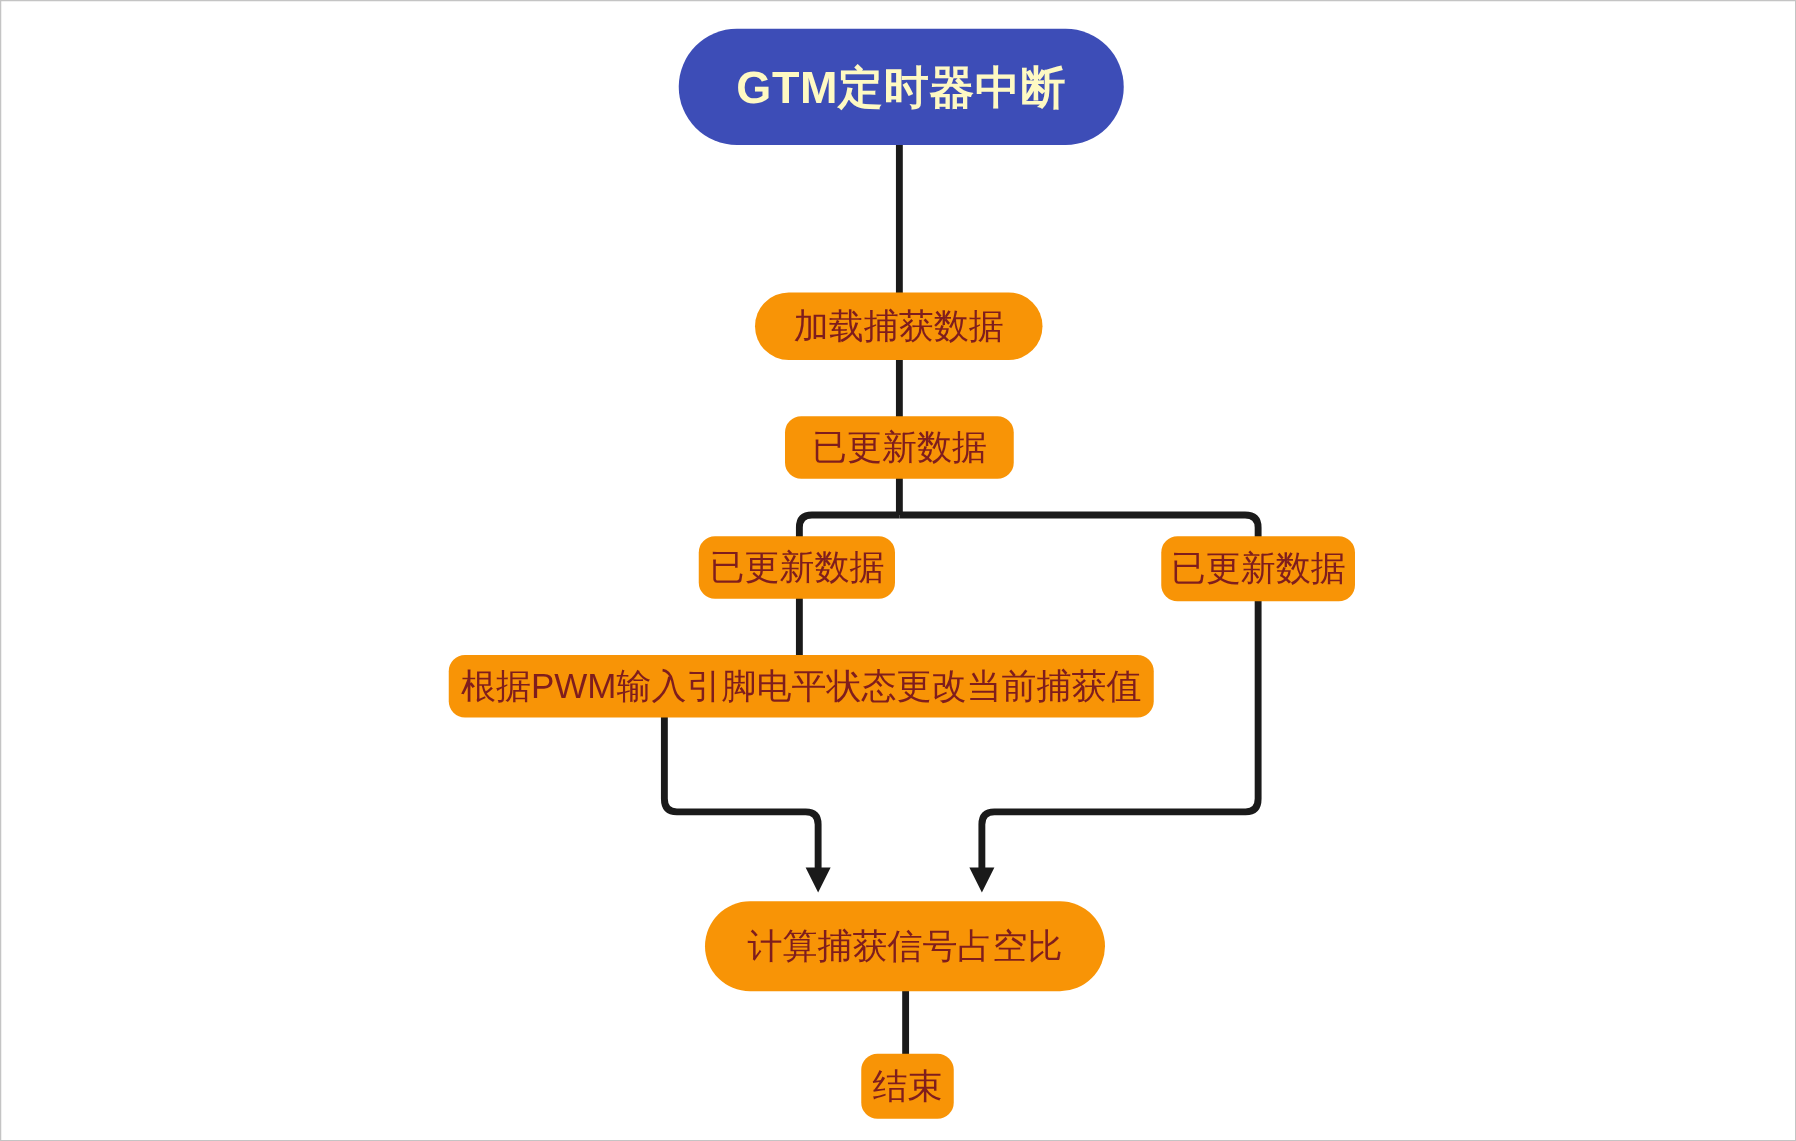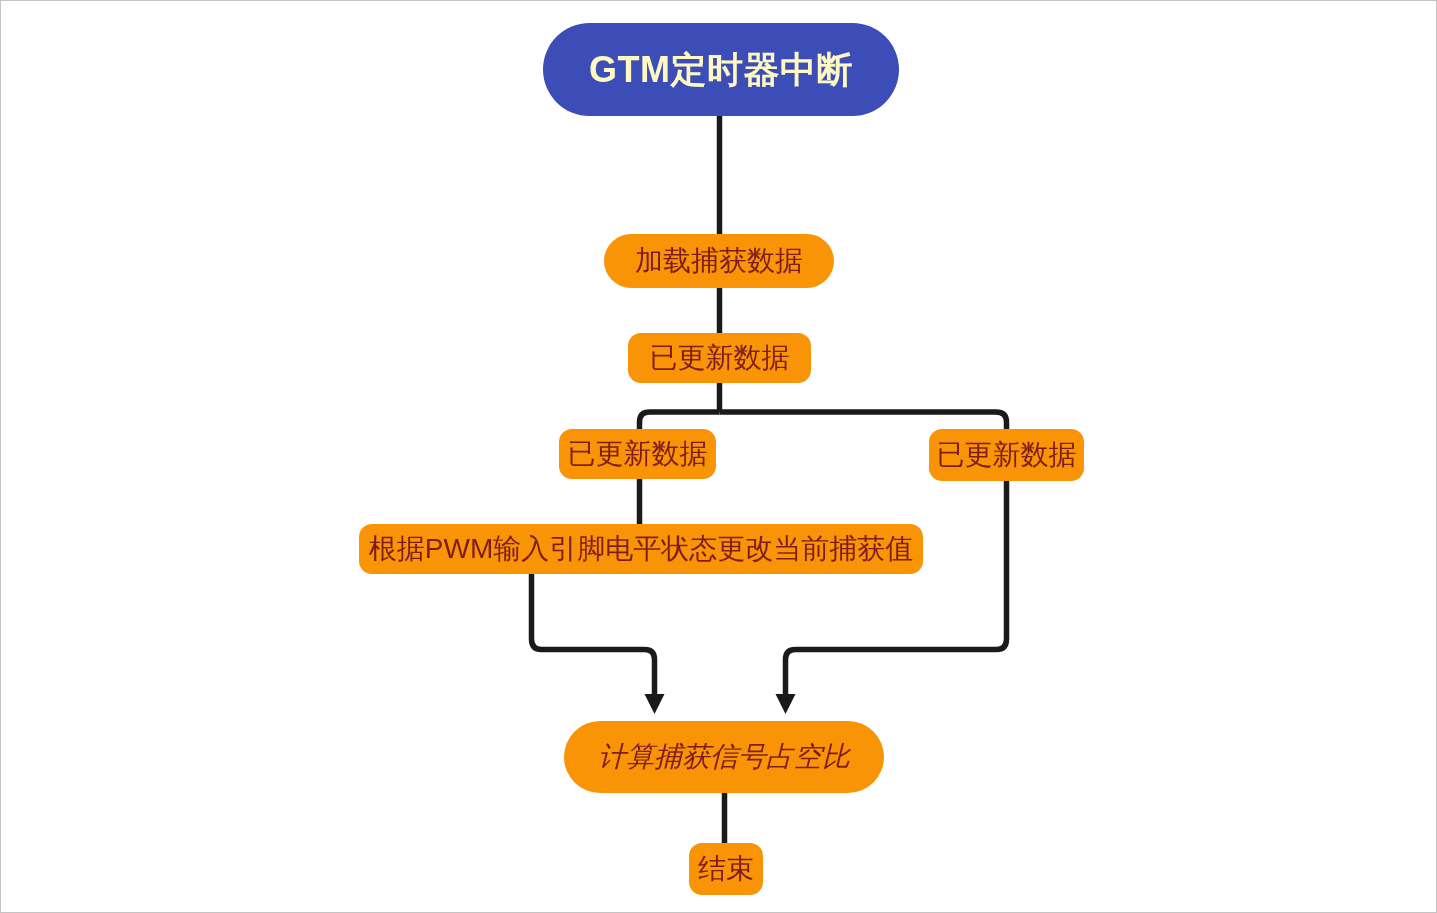--- a/index.html
+++ b/index.html
@@ -71,21 +71,20 @@
   }
   .node-pwm {
     left: 358px; top: 523px;
     width: 564px; height: 50px;
     border-radius: 13px;
   }
   .node-calc {
     left: 563px; top: 720px;
     width: 320px; height: 72px;
     border-radius: 36px;
-    font-style: italic;
   }
   .node-end {
     left: 688px; top: 842px;
     width: 74px; height: 52px;
     border-radius: 13px;
     text-align: center;
   }
 </style>
 </head>
 <body>

